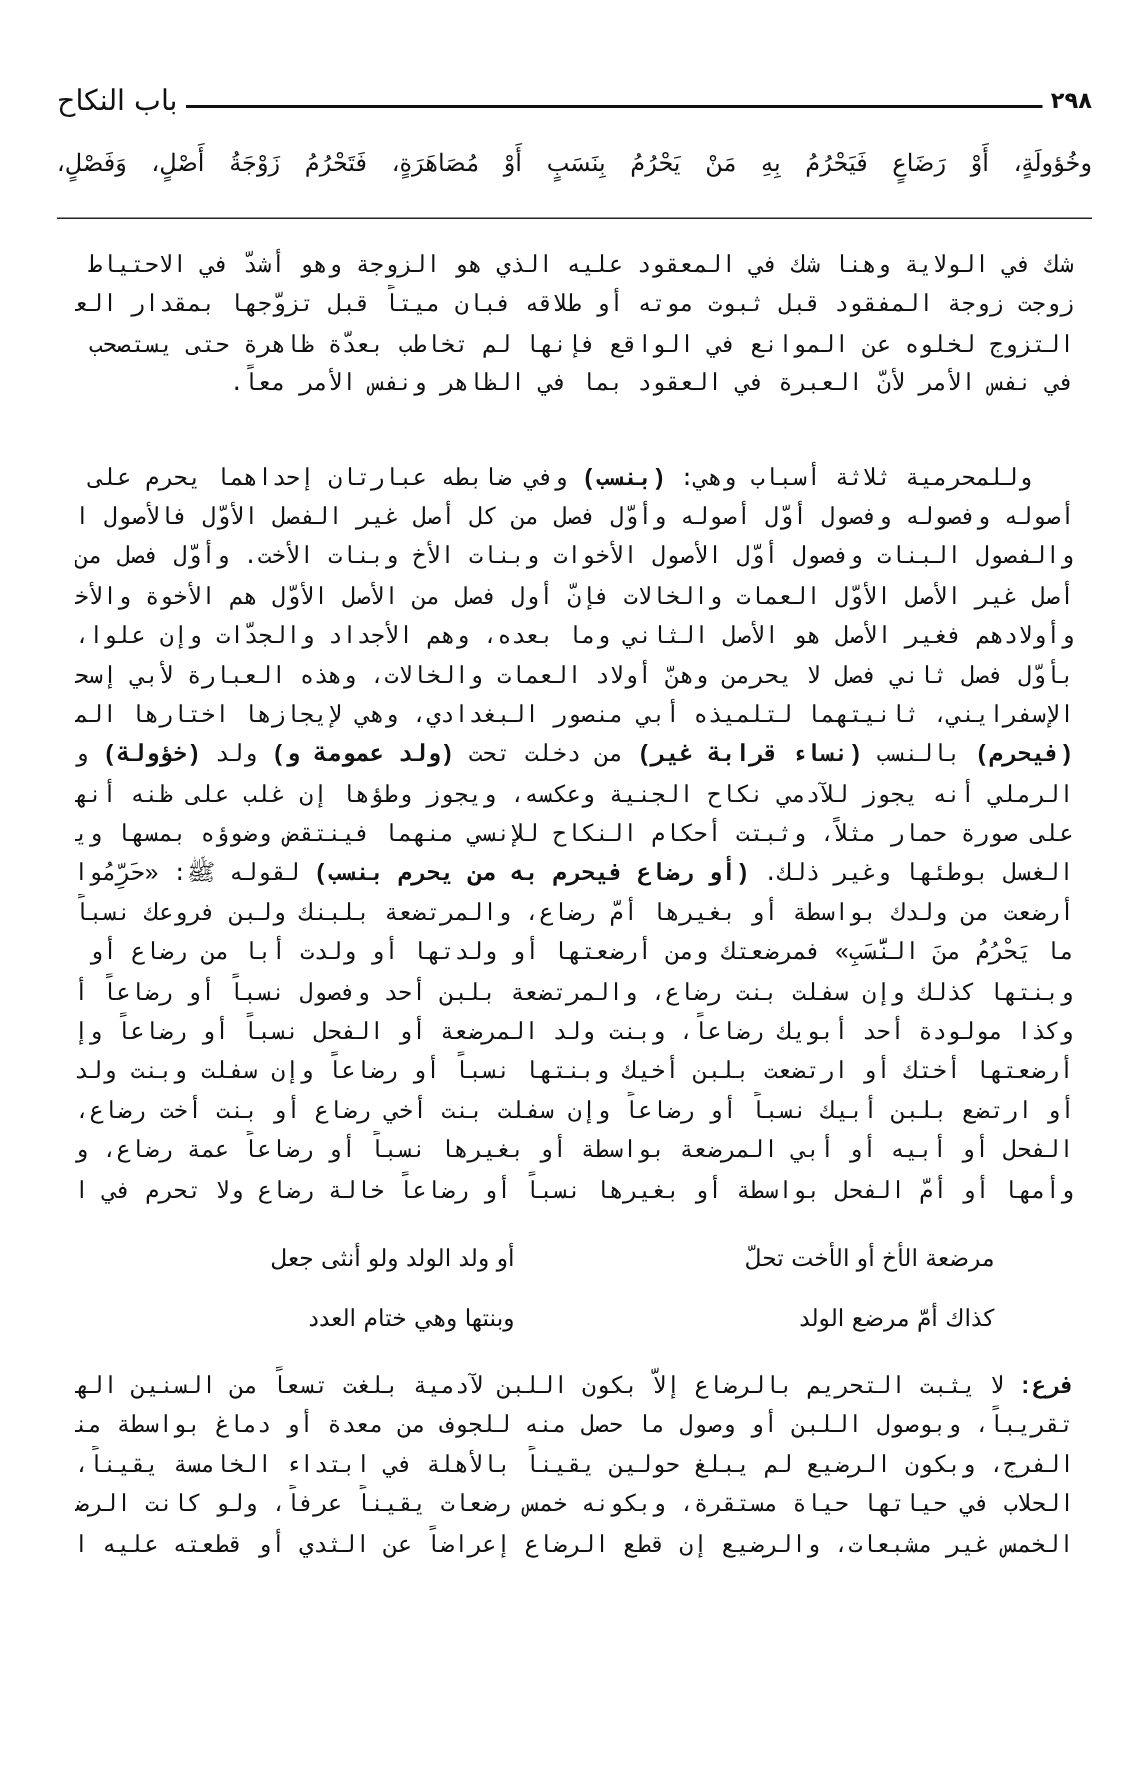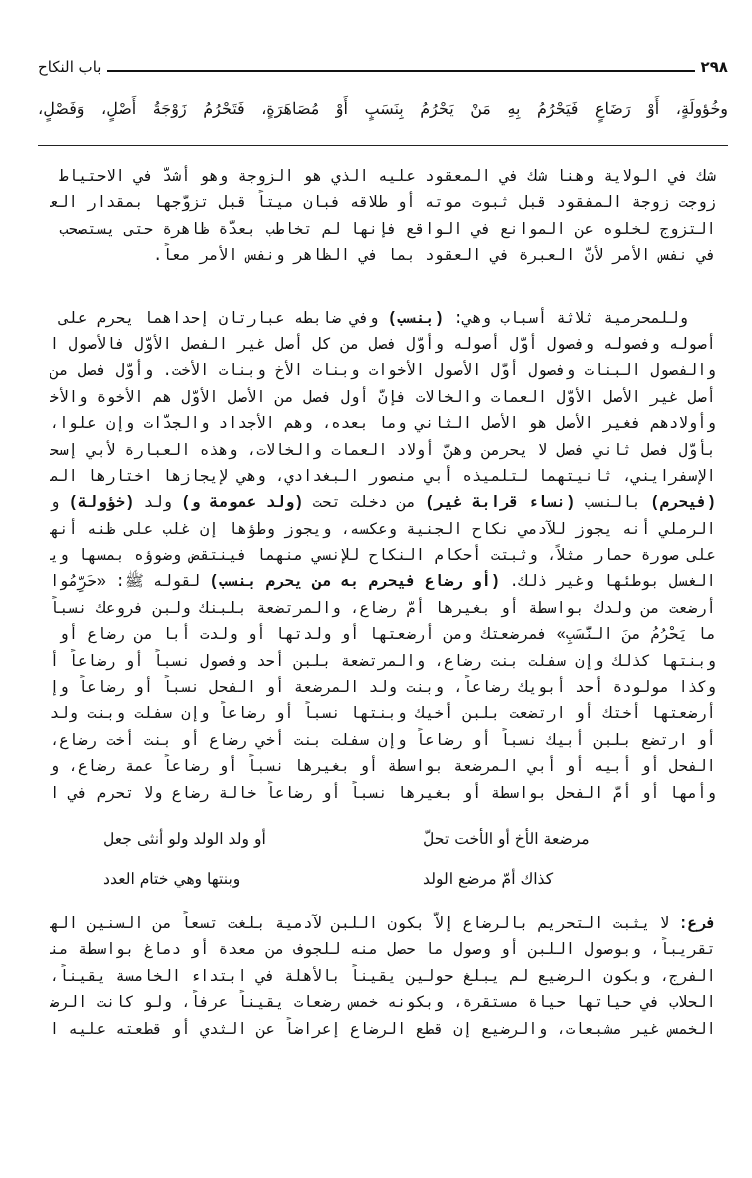--- a/index.html
+++ b/index.html
@@ -40,21 +40,21 @@
       padding-left: 4px;
       white-space: nowrap;
     }
     .header-rule {
       flex: 1;
       height: 0;
       border-top: 2px solid #111;
       margin: 0 2px 4px 2px;
     }
     .chapter-title {
-      font-size: 15px;
+      font-size: 19px;
       line-height: 18px;
       padding-right: 4px;
       white-space: nowrap;
     }
     .matn {
       position: absolute;
       top: 90px;
       left: 0;
       width: 690px;
       font-size: 16px;
@@ -111,21 +111,21 @@
     }
     .poem-row {
       display: flex;
       direction: rtl;
       justify-content: space-between;
       height: 40px;
       align-items: center;
     }
     .hemistich {
       width: 240px;
-      text-align: left;
+      text-align: right;
       white-space: nowrap;
       letter-spacing: 0.5px;
     }
   </style>
 </head>
 <body>
 
 <div class="page">
 
   <div class="running-header">

